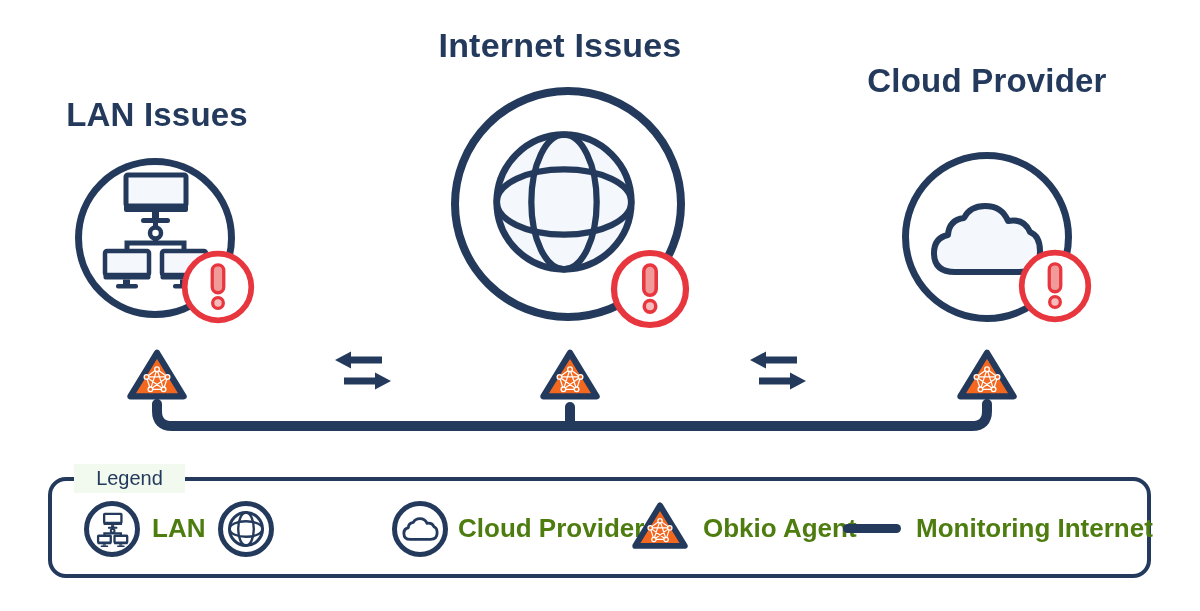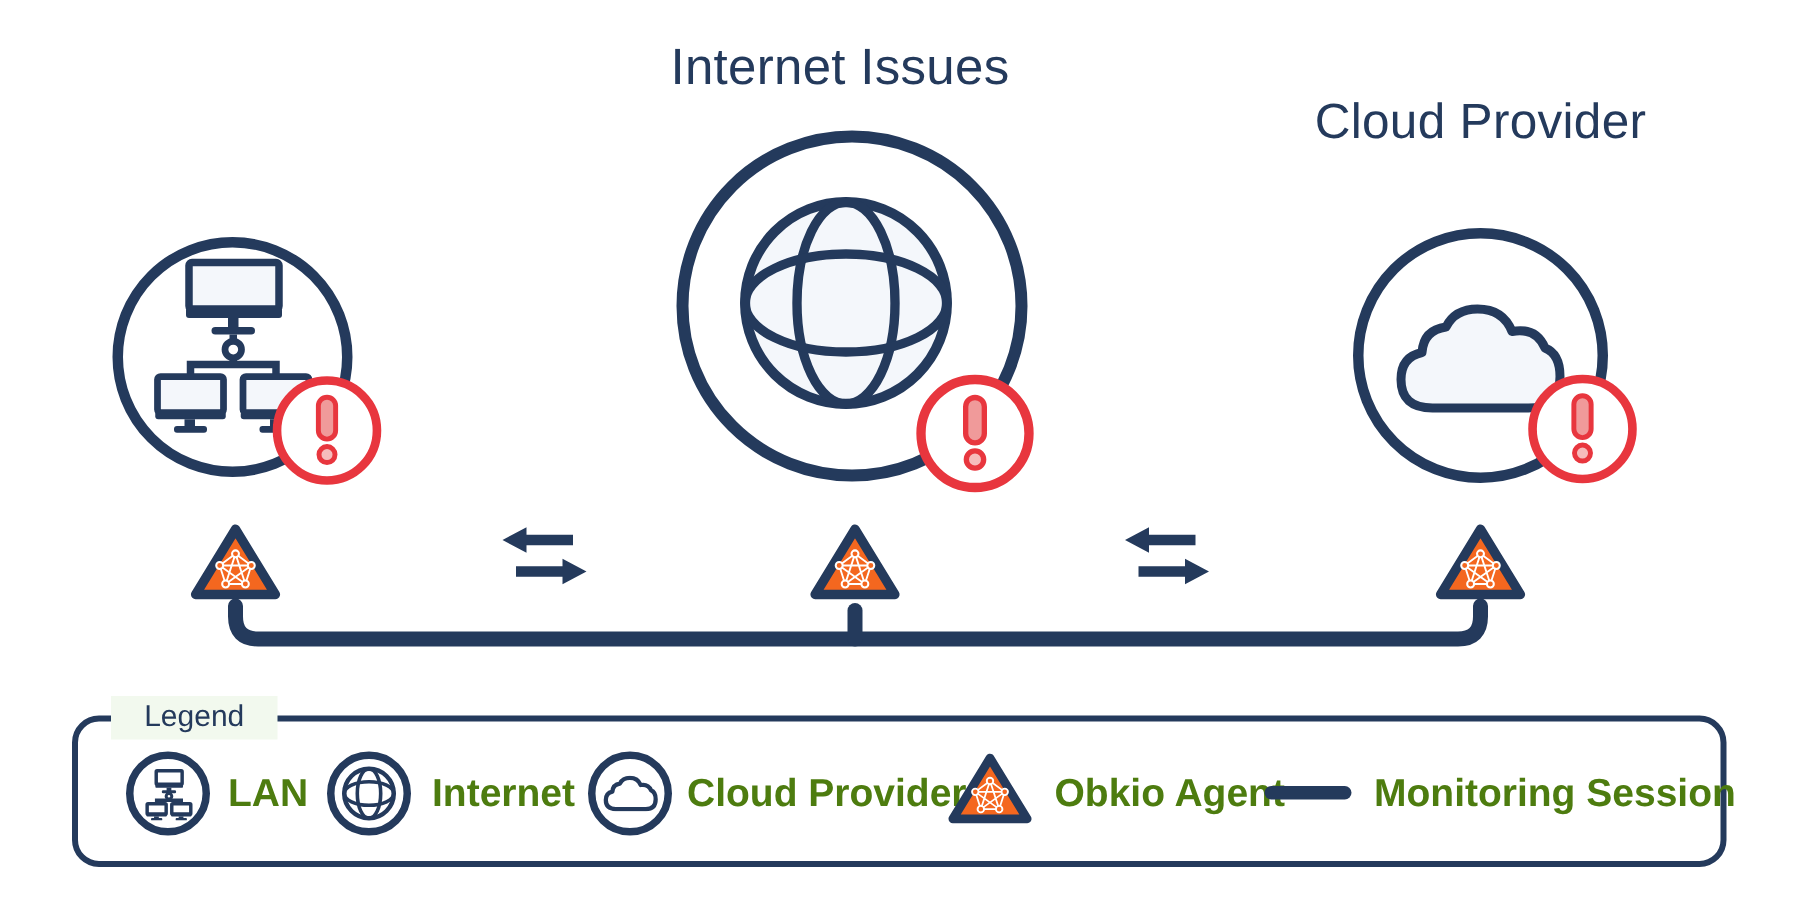--- a/index.html
+++ b/index.html
@@ -2,21 +2,21 @@
 <html><head>
 <meta charset="utf-8">
 <style>
   html,body{margin:0;padding:0;background:#ffffff;}
   .canvas{
     position:relative;width:1200px;height:611px;background:#ffffff;overflow:hidden;
     font-family:"Liberation Sans", sans-serif;color:#243A5C;
   }
   .abs{position:absolute;}
   .title{
-    font-weight:normal;color:#243A5C;text-align:center;letter-spacing:0.2px;
+    font-weight:bold;color:#243A5C;text-align:center;letter-spacing:0.2px;
   }
   .title-lan{left:0px;top:96px;width:314px;font-size:33px;}
   .title-internet{left:400px;top:26px;width:320px;font-size:34px;}
   .title-cloud{left:827px;top:57px;width:320px;font-size:33px;line-height:48px;}
   .big-circle{border-style:solid;border-color:#243A5C;border-radius:50%;box-sizing:border-box;background:transparent;}
   .circle-lan{left:75px;top:158px;width:160px;height:160px;border-width:7px;}
   .circle-internet{left:451px;top:87px;width:234px;height:234px;border-width:8px;}
   .circle-cloud{left:902px;top:152px;width:170px;height:170px;border-width:7px;}
   .legend-box{
     left:48px;top:477px;width:1103px;height:101px;box-sizing:border-box;
@@ -32,20 +32,21 @@
     width:56px;height:56px;border:5px solid #243A5C;border-radius:50%;box-sizing:border-box;
     display:flex;align-items:center;justify-content:center;background:#ffffff;
   }
   .session-line{left:843px;top:524px;width:58px;height:9px;background:#243A5C;border-radius:5px;}
 </style>
 </head>
 <body>
 
 <div class="canvas">
 
+  <div class="abs title title-lan">LAN Issues</div>
   <div class="abs title title-internet">Internet Issues</div>
   <div class="abs title title-cloud">
     <div>Cloud Provider</div>
   </div>
 
   <div class="abs big-circle circle-lan"></div>
   <div class="abs big-circle circle-internet"></div>
   <div class="abs big-circle circle-cloud"></div>
 
   <svg class="abs" style="left:95px;top:165px" width="120" height="125" viewBox="0 0 120 125">
@@ -164,21 +165,20 @@
   </div>
   <div class="abs legend-label" style="left:152px">LAN</div>
 
   <div class="abs legend-circle" style="left:218px;top:501px">
     <svg width="38" height="38" viewBox="-19 -19 38 38">
       <circle cx="0" cy="0" r="16.5" fill="#FFFFFF" stroke="#243A5C" stroke-width="3"></circle>
       <ellipse cx="0" cy="0" rx="7.8" ry="16.5" fill="none" stroke="#243A5C" stroke-width="2.4"></ellipse>
       <ellipse cx="0" cy="0" rx="16.5" ry="7.8" fill="none" stroke="#243A5C" stroke-width="2.4"></ellipse>
     </svg>
   </div>
-  <div class="abs legend-label" style="left:288px">Internet</div>
 
   <div class="abs legend-circle" style="left:392px;top:501px">
     <svg width="37" height="24" viewBox="0 0 118 74">
       <path d="M27,70 Q6,70 6,51 Q6,36 20,33 Q21,18 36,16 Q42,4 57,4 Q74,4 80,19 Q96,16 102,30 Q112,34 112,49 Q112,70 91,70 Z" fill="#FFFFFF" stroke="#243A5C" stroke-width="9" stroke-linejoin="round"></path>
     </svg>
   </div>
   <div class="abs legend-label" style="left:458px">Cloud Provider</div>
 
   <svg class="abs" style="left:631px;top:500px" width="58" height="54" viewBox="0 0 64 60">
     <polygon points="32,6 59.5,51 4.5,51" fill="#F4671F" stroke="#243A5C" stroke-width="6.5" stroke-linejoin="round"></polygon>
@@ -187,15 +187,15 @@
       <circle cx="32" cy="23" r="2.4"></circle>
         <circle cx="42.9" cy="31" r="2.4"></circle>
         <circle cx="38.8" cy="43.8" r="2.4"></circle>
       <circle cx="25.2" cy="43.8" r="2.4"></circle>
         <circle cx="21.1" cy="31" r="2.4"></circle>
     </g>
   </svg>
   <div class="abs legend-label" style="left:703px">Obkio Agent</div>
 
   <div class="abs session-line"></div>
-  <div class="abs legend-label" style="left:916px">Monitoring Session</div>
+  <div class="abs legend-label" style="left:916px">Monitoring Internet</div>
 
 </div>
 
 </body></html>

